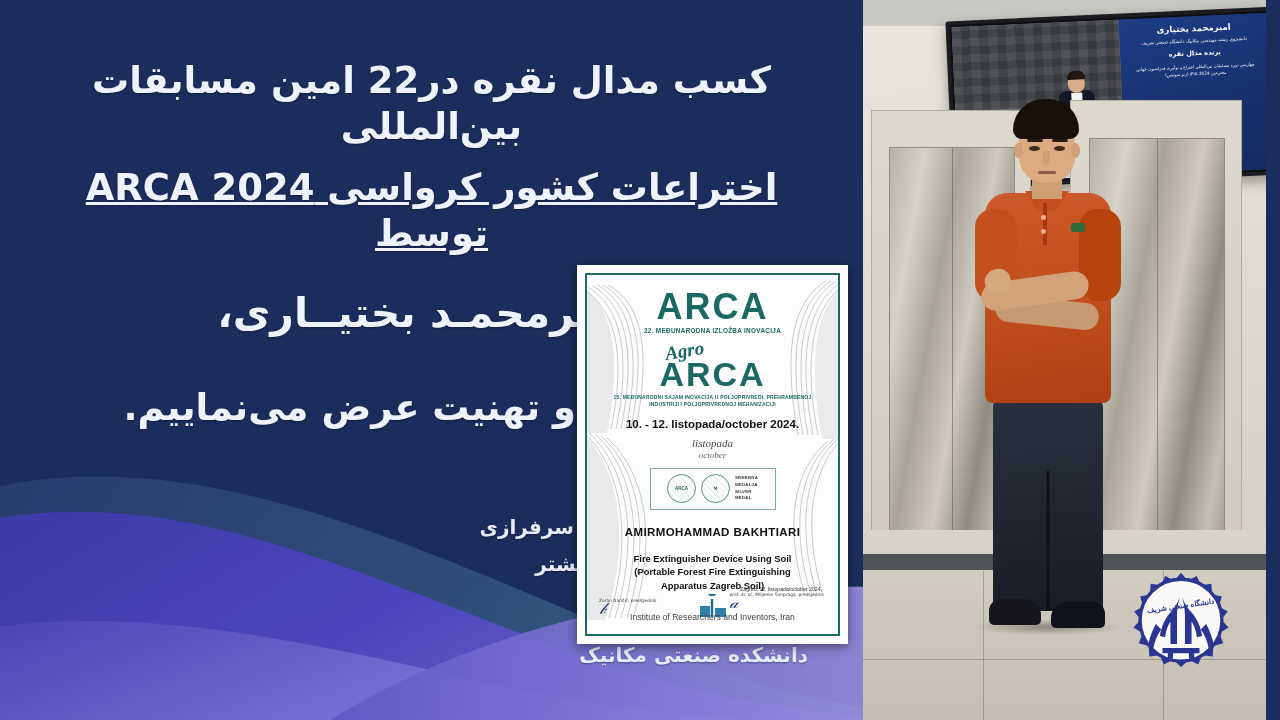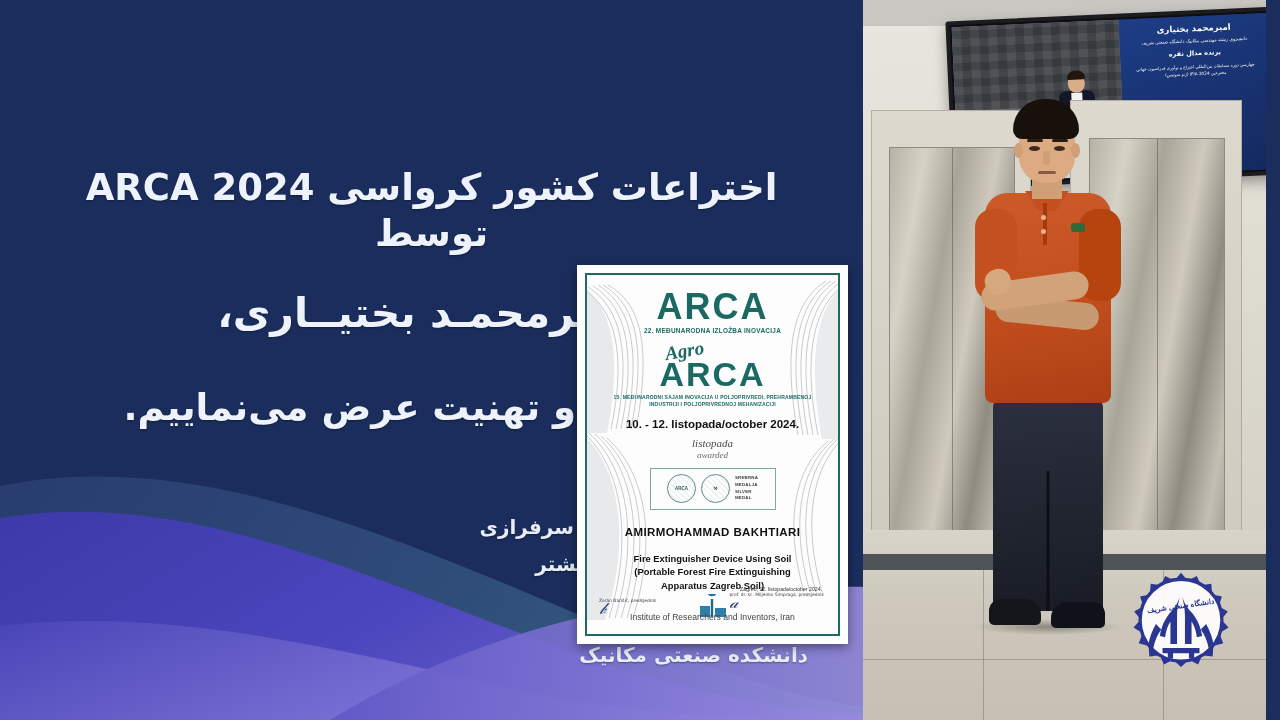--- a/index.html
+++ b/index.html
@@ -26,21 +26,21 @@
     position:absolute;
     right:40px;left:40px;
     text-align:center;
     color:#eef3fb;
     direction:rtl;
     font-weight:700;
     text-shadow:0 1px 2px rgba(0,0,0,.35);
     line-height:1.25;
   }
   .hl1{top:58px;font-size:37px;}
-  .hl2{top:165px;font-size:37px;}
+  .hl2{top:165px;font-size:37px;text-decoration:underline;}
   .hl3{top:288px;font-size:41px;letter-spacing:1px;}
   .hl4{top:385px;font-size:37px;}
 
   .sub-block{
     position:absolute;
     right:55px;
     text-align:right;
     direction:rtl;
     color:#e7edf8;
     font-size:20px;
@@ -337,20 +337,21 @@
         <stop offset="100%" stop-color="#3a6a86"></stop>
       </linearGradient>
     </defs>
     <path d="M0,96 C210,54 420,160 640,250 C740,292 820,312 870,318 L870,330 L0,330 Z" fill="url(#g4)" opacity="0.85"></path>
     <path d="M0,128 C200,96 380,196 600,272 C700,306 800,322 870,326 L870,330 L0,330 Z" fill="url(#g1)"></path>
     <path d="M0,236 C170,216 340,260 520,300 C640,326 770,332 870,332 L870,330 L0,330 Z" fill="url(#g2)" opacity="0.95"></path>
     <path d="M330,330 C430,268 560,222 700,206 C780,197 840,196 870,197 L870,330 Z" fill="url(#g3)" opacity="0.9"></path>
   </svg>
 
   <div class="left-col">
+    <div class="headline hl1">کسب مدال نقره در22 امین مسابقات بین‌المللی</div>
     <div class="headline hl2">اختراعات کشور کرواسی ARCA 2024 توسط</div>
     <div class="headline hl3">امیـرمحمـد بختیــاری،</div>
     <div class="headline hl4">را تبریک و تهنیت عرض می‌نماییم.</div>
 
     <div class="sub-block sb1">با تبریک بسیار و آرزوی سرفرازی</div>
     <div class="sub-block sb2">و افتخارآفرینی هرچه بیشتر</div>
     <div class="sub-block sb3">دانشکده صنعتی مکانیک</div>
   </div>
 
   <div class="cert-wrap">
@@ -397,21 +398,21 @@
       </svg>
 
       <div class="cert-body">
         <div class="arca-logo">ARCA</div>
         <div class="arca-sub">22. MEĐUNARODNA IZLOŽBA INOVACIJA</div>
         <div class="agro">Agro</div>
         <div class="arca-logo2">ARCA</div>
         <div class="arca-sub2">15. MEĐUNARODNI SAJAM INOVACIJA U POLJOPRIVREDI, PREHRAMBENOJ INDUSTRIJI I POLJOPRIVREDNOJ MEHANIZACIJI</div>
         <div class="cert-date">10. - 12. listopada/october 2024.</div>
         <div class="cert-awarded-hr">listopada</div>
-        <div class="cert-awarded-en">awarded</div>
+        <div class="cert-awarded-en">october</div>
 
         <div class="medal-box">
           <div class="medal-circ">ARCA</div>
           <div class="medal-circ">⚒</div>
           <div class="medal-txt">
             <span>SREBRNA</span><br>
             <span>MEDALJA</span><br>
             <span>SILVER</span><br>
             <span>MEDAL</span>
           </div>

